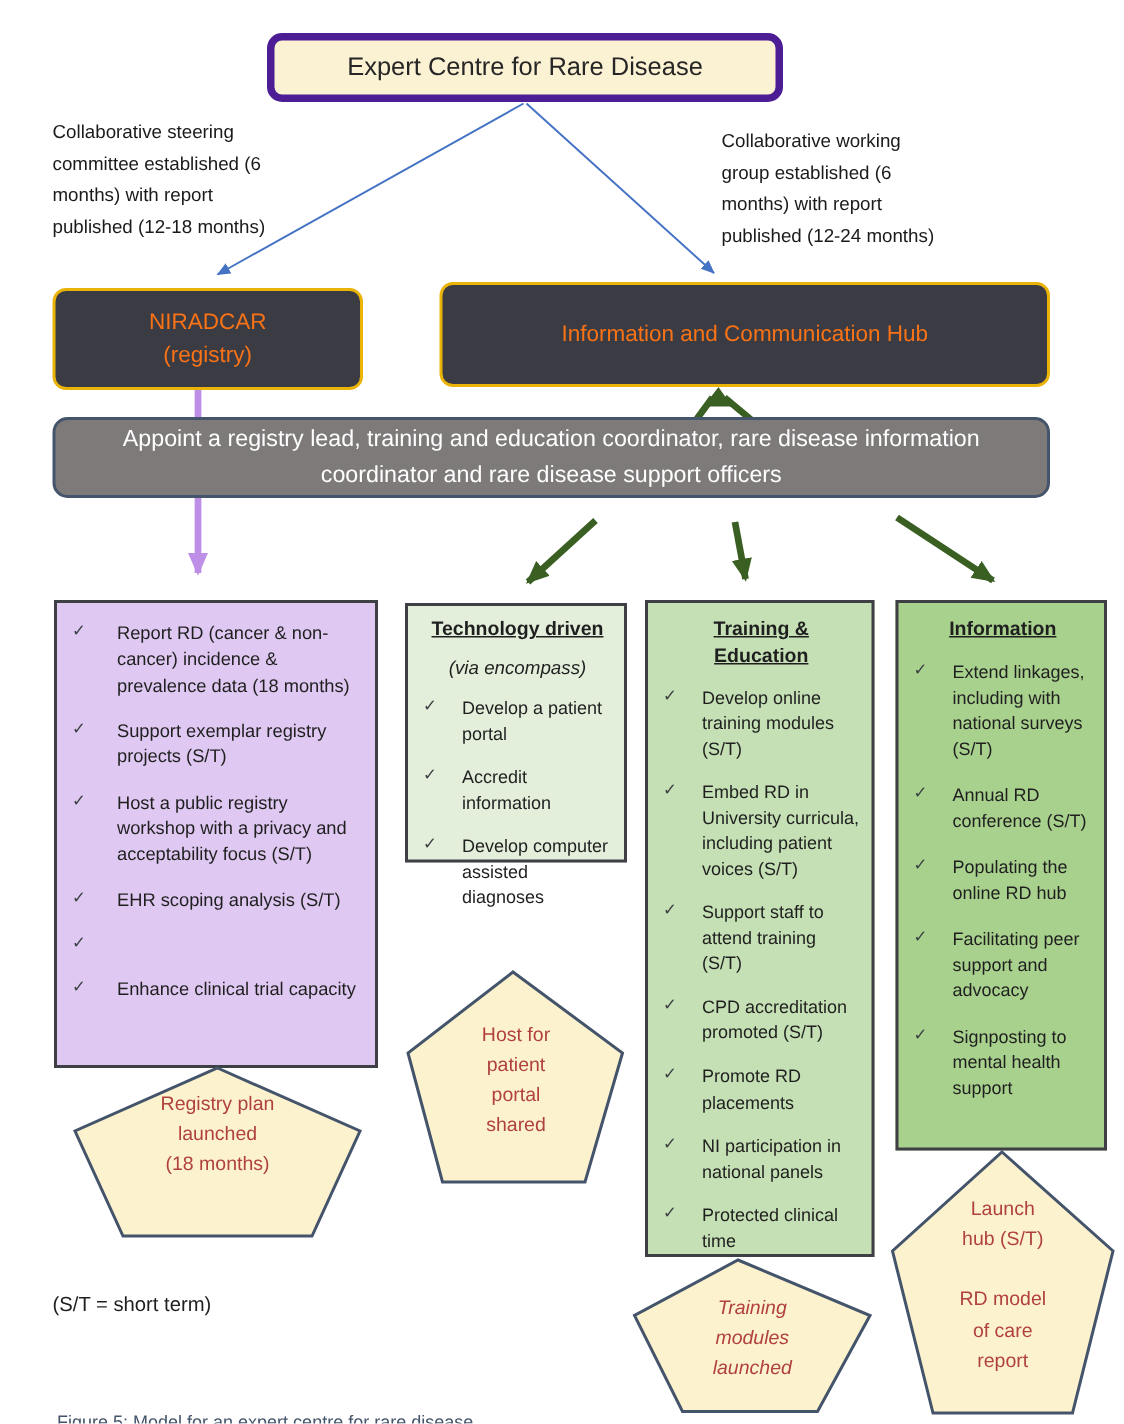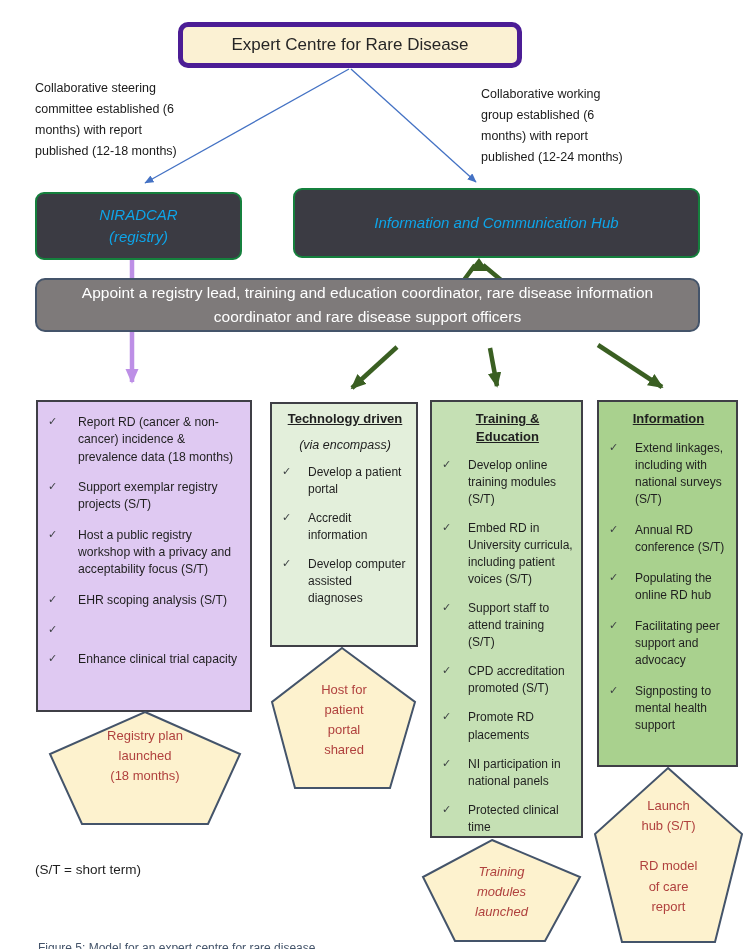--- a/index.html
+++ b/index.html
@@ -14,33 +14,33 @@
     left:178px;top:22px;width:344px;height:46px;
     background:#FBF1D3;border:5px solid #4c1d95;border-radius:10px;
     font-size:17px;color:#262626;
   }
   .annotation{
     z-index:2;font-size:12.5px;line-height:21px;white-space:pre-line;color:#1a1a1a;
   }
   .annotation.left{left:35px;top:78px;width:190px;}
   .annotation.right{left:481px;top:84px;width:190px;}
   .darkbox{
-    background:#3B3B43;border:2px solid #15803d;border-radius:9px;
-    color:#0ea5e9;font-size:15px;line-height:1.5;white-space:pre-line;font-style:italic;
+    background:#3B3B43;border:2px solid #eab308;border-radius:9px;
+    color:#f97316;font-size:15px;line-height:1.5;white-space:pre-line;
   }
   .niradcar{left:35px;top:192px;width:207px;height:68px;}
   .hub{left:293px;top:188px;width:407px;height:70px;}
   .graybox{
     left:35px;top:278px;width:665px;height:54px;
     background:#7E7A7A;border:2px solid #44546A;border-radius:10px;
     color:#ffffff;font-size:15.5px;line-height:1.55;padding:0 28px;
   }
   .col{z-index:2;border:2px solid #3F3F46;padding:12px 6px 4px 8px;}
   .col-registry{left:36px;top:400px;width:216px;height:312px;background:#DFC9F2;}
-  .col-technology{left:270px;top:402px;width:148px;height:245px;background:#E3EFDB;padding-top:6px;}
+  .col-technology{left:270px;top:402px;width:148px;height:173px;background:#E3EFDB;padding-top:6px;}
   .col-training{left:430px;top:400px;width:153px;height:438px;background:#C5E0B4;padding-top:8px;}
   .col-information{left:597px;top:400px;width:141px;height:367px;background:#A9D18E;padding-top:8px;}
   .col-title{
     font-weight:bold;text-decoration:underline;text-align:center;
     font-size:13px;line-height:1.35;white-space:pre-line;margin-bottom:12px;
   }
   .col-subtitle{font-style:italic;text-align:center;font-size:12.5px;margin:10px 0 12px 0;}
   .item{display:flex;margin-bottom:12px;font-size:12px;line-height:1.42;}
   .col-registry .item{margin-bottom:13px;font-size:12.2px;}
   .col-information .item{margin-bottom:14px;}

